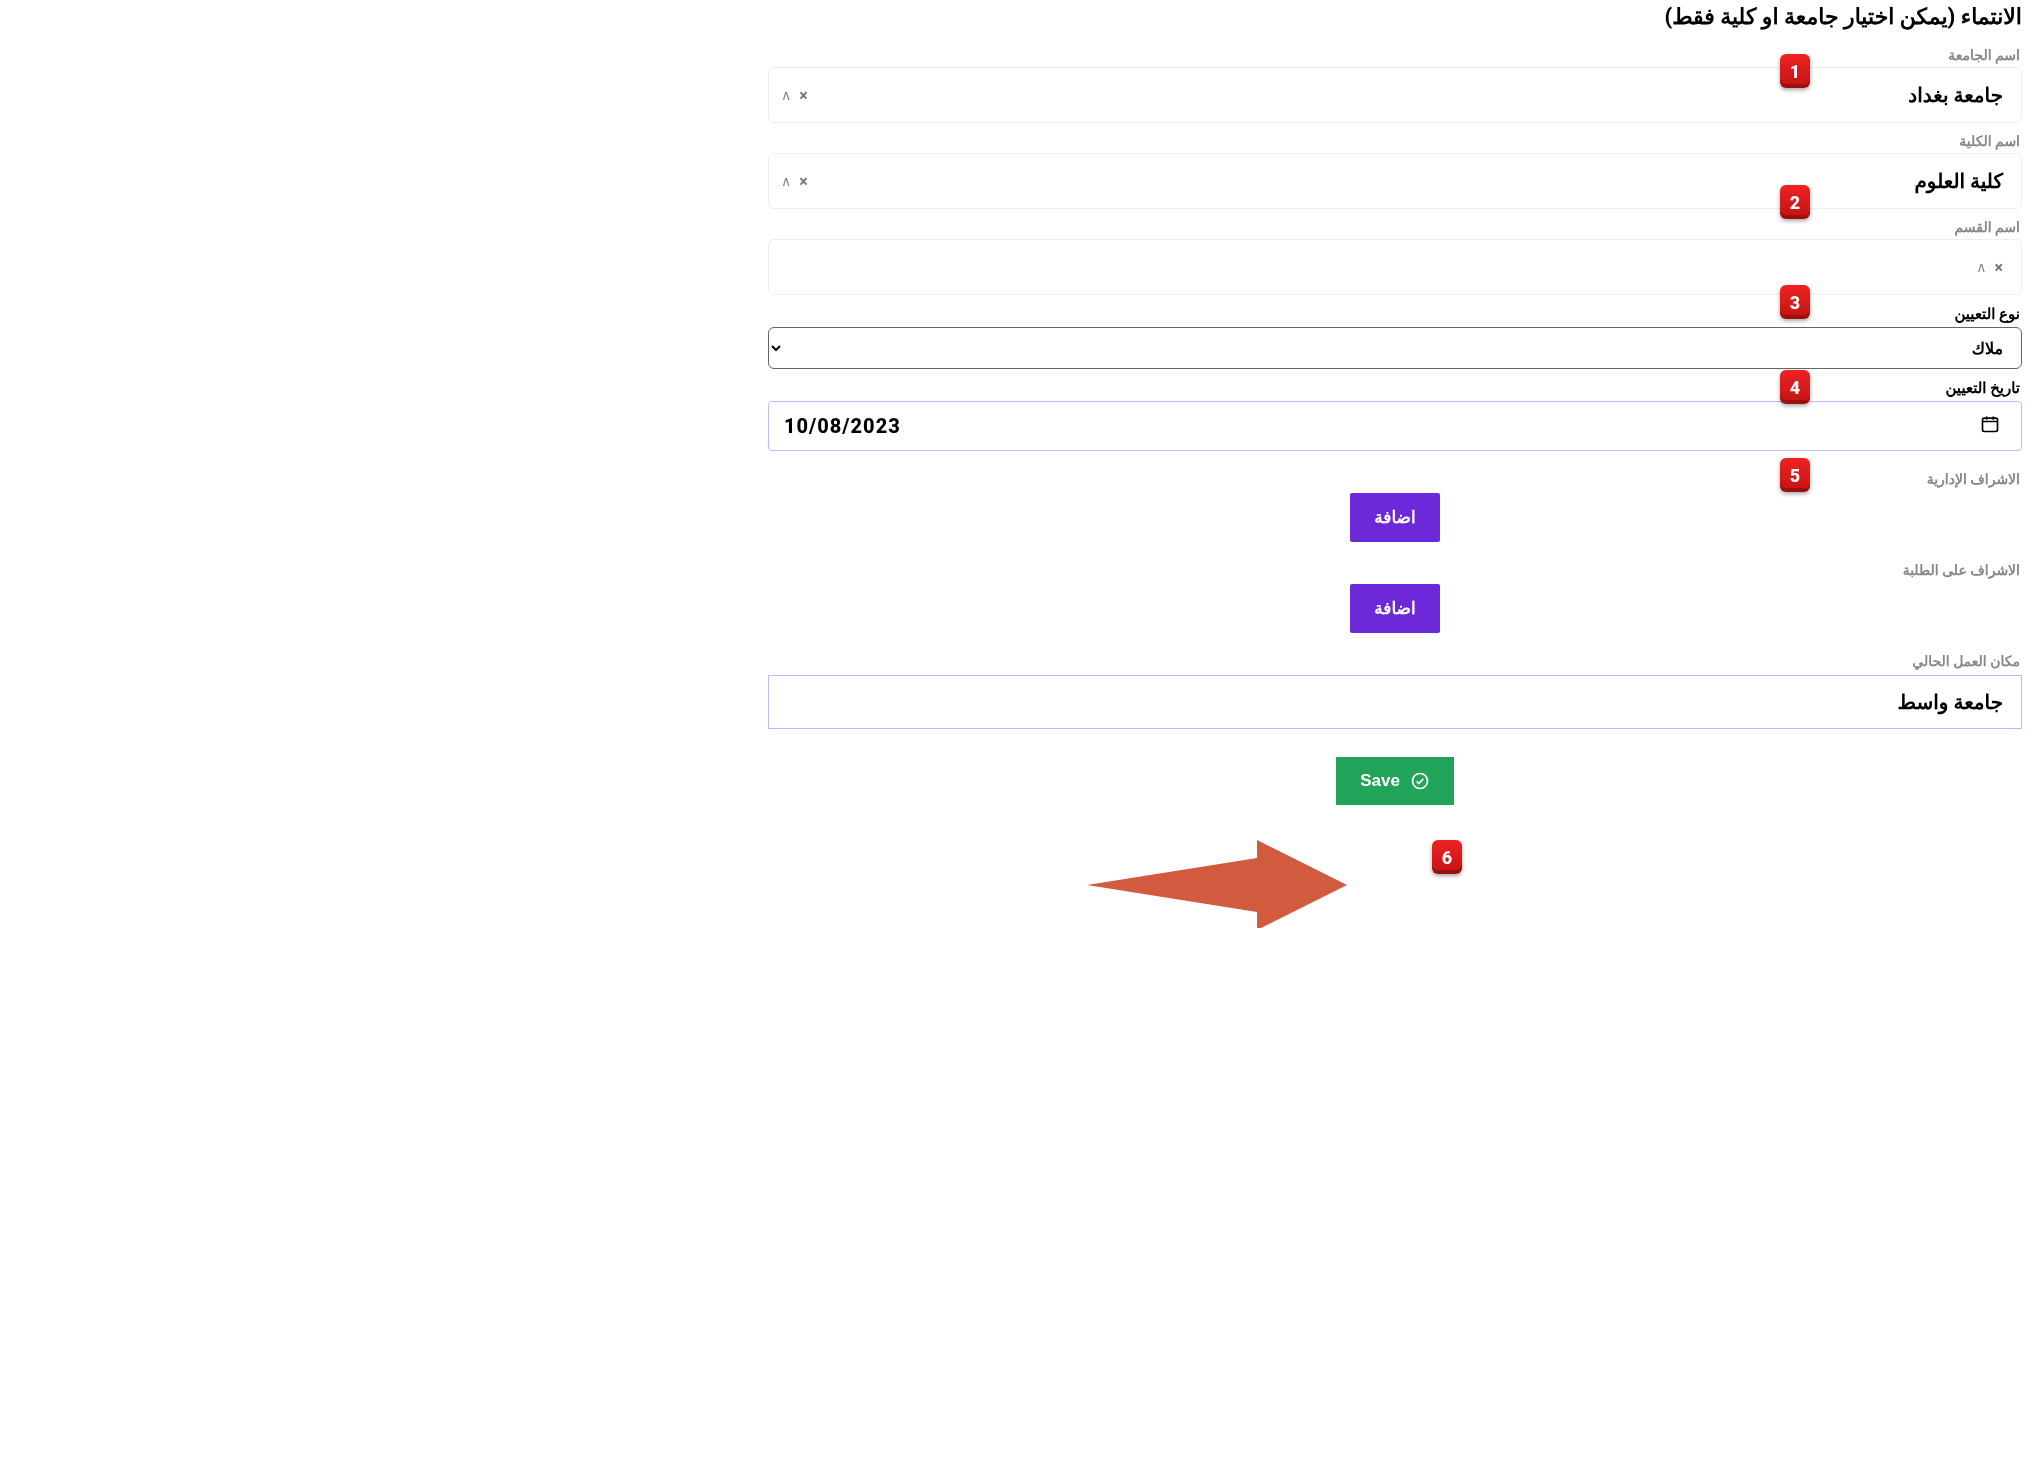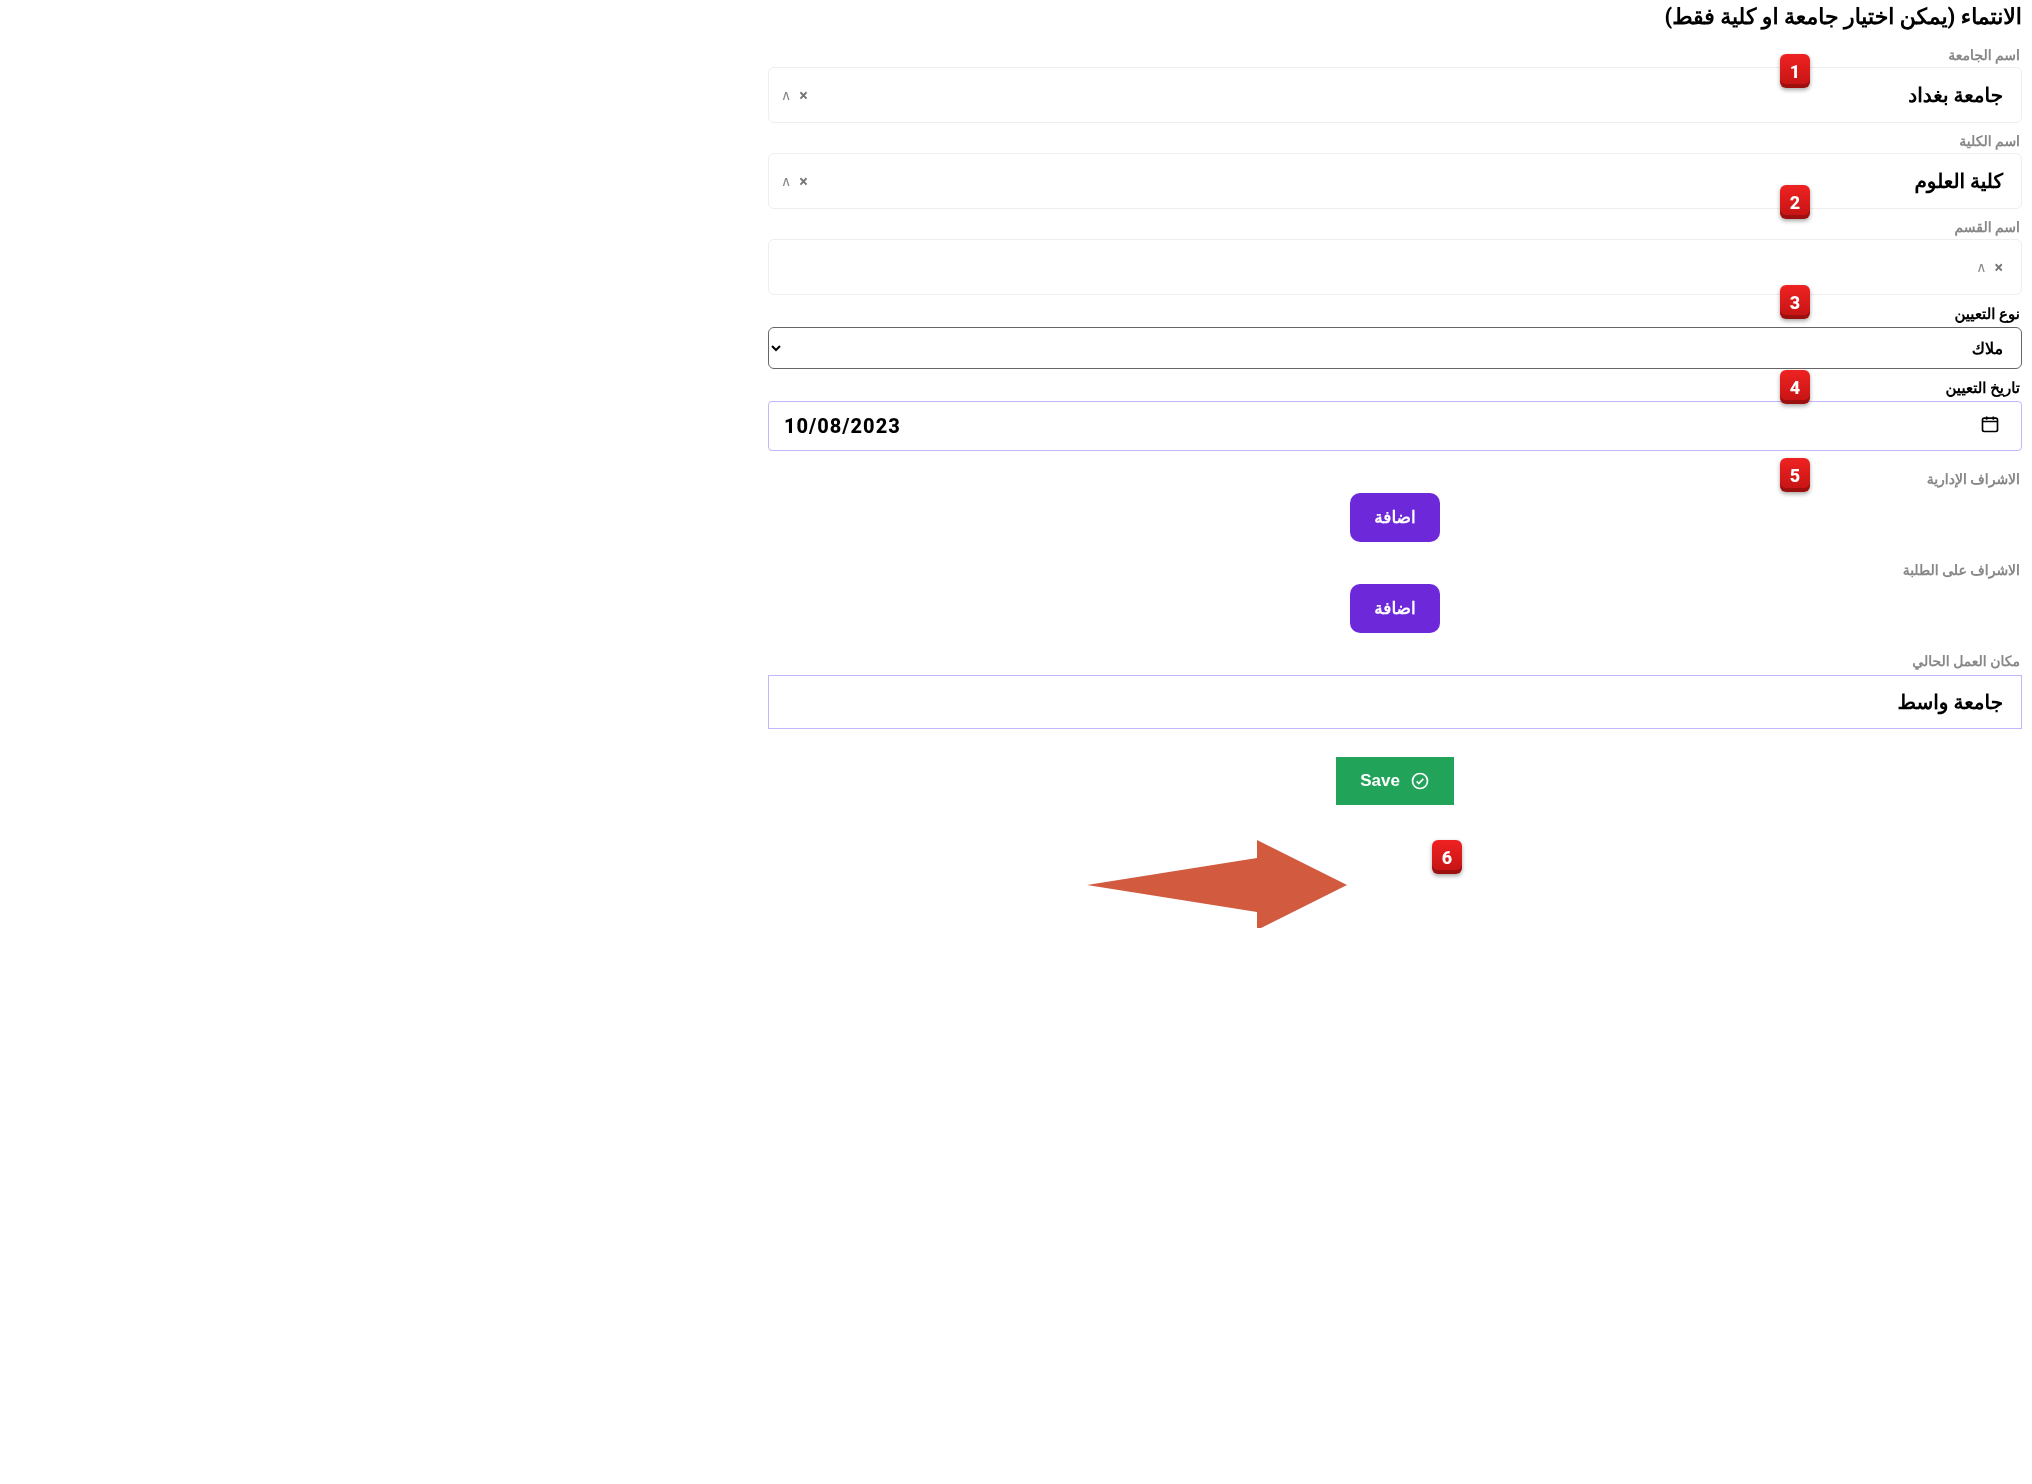--- a/index.html
+++ b/index.html
@@ -35,21 +35,21 @@
     background:#fff;font-size:16px;font-weight:700;padding:0 14px;direction:rtl;}
 
   .date-box{width:100%;height:50px;border:1px solid var(--violet-light);border-radius:4px;
     display:flex;align-items:center;padding:0 15px;box-sizing:border-box;direction:ltr;}
   .date-text{font-size:20px;font-weight:800;letter-spacing:1px;}
   .date-icon{margin-left:auto;margin-right:6px;}
 
   .sub-section{margin-top:20px;}
   .sub-label{font-size:14px;color:#888;font-weight:600;direction:rtl;text-align:right;padding:0 2px 6px 0;}
   .center-row{display:flex;justify-content:center;}
-  .btn-add{background:var(--violet);color:#fff;border:none;border-radius:10px;
+  .btn-add{background:var(--violet);color:#fff;border:none;border-radius:2px;
     padding:14px 24px;font-size:17px;font-weight:700;cursor:pointer;direction:rtl;}
 
   .plain-input-box{width:100%;height:54px;border:1px solid var(--violet-light);border-radius:0;
     display:flex;align-items:center;padding:0 18px;box-sizing:border-box;}
   .plain-value{font-size:20px;font-weight:800;direction:rtl;text-align:right;flex:1;}
 
   .save-row{display:flex;justify-content:center;margin-top:28px;position:relative;}
   .btn-save{background:var(--green);color:#fff;border:none;border-radius:0;
     padding:14px 24px;font-size:17px;font-weight:700;cursor:pointer;
     display:flex;align-items:center;gap:10px;direction:ltr;}

